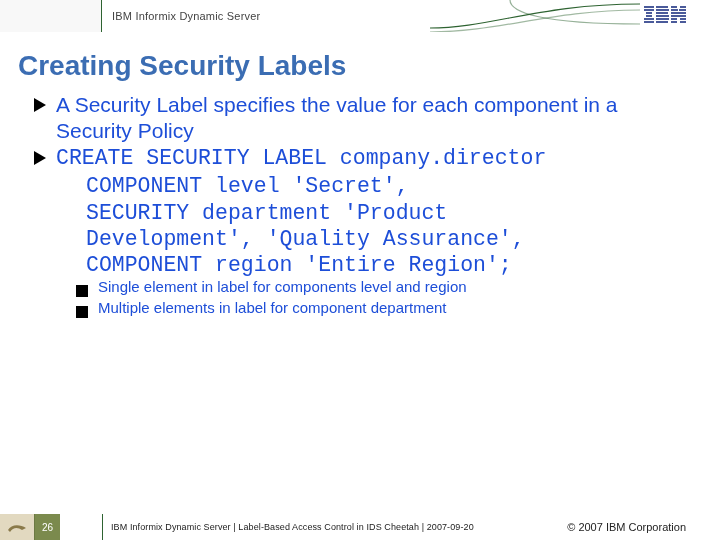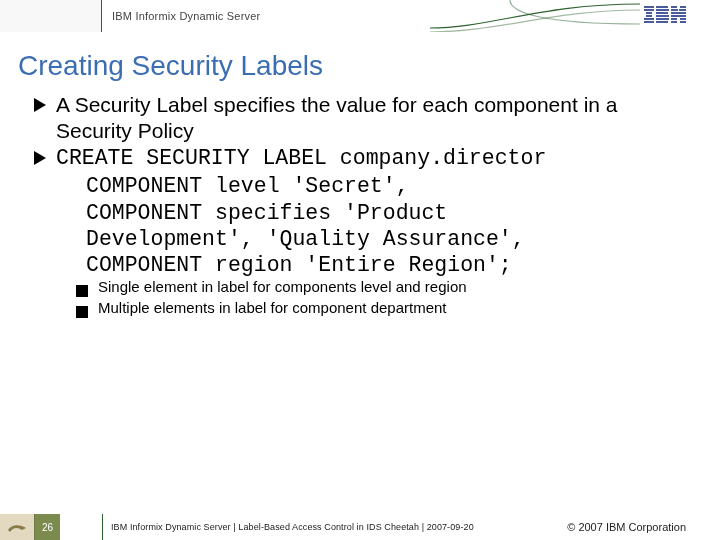--- a/index.html
+++ b/index.html
@@ -4,22 +4,22 @@
 <style>
   * { margin: 0; padding: 0; box-sizing: border-box; }
   html, body { width: 720px; height: 540px; font-family: Arial, Helvetica, sans-serif; background: #fff; overflow: hidden; }
   .slide { width: 700px; height: 540px; position: relative; display: flex; flex-direction: column; }
   .header { height: 32px; background: #fff; position: relative; display: flex; align-items: center; }
   .header-left { display: flex; align-items: center; height: 100%; }
   .hdr-block { width: 102px; height: 100%; border-right: 1.5px solid #2e6331; background: #f8f8f8; }
   .header-title { font-size: 11px; color: #444; margin-left: 10px; letter-spacing: 0.2px; }
   .header-swoosh { position: absolute; right: 60px; top: 0; width: 210px; height: 32px; pointer-events: none; }
   .ibm-logo { position: absolute; right: 14px; top: 6px; color: #4a4a8a; letter-spacing: 0.5px; }
-  .title { color: #3b6db3; font-size: 28px; font-weight: 400; padding: 18px 18px 10px 18px; }
-  .body { padding: 0 24px 0 34px; font-size: 21px; line-height: 1.22; color: #000000; flex: 1; }
+  .title { color: #3b6db3; font-size: 28px; font-weight: 700; padding: 18px 18px 10px 18px; }
+  .body { padding: 0 24px 0 34px; font-size: 21px; line-height: 1.22; color: #1d4ed8; flex: 1; }
   .row { display: flex; align-items: flex-start; margin-bottom: 2px; }
   .bullet-tri { width: 0; height: 0; border-top: 7px solid transparent; border-bottom: 7px solid transparent; border-left: 12px solid #000; margin-top: 6px; flex-shrink: 0; }
   .bullet-sub { width: 12px; height: 12px; background: #000; margin-top: 7px; flex-shrink: 0; margin-left: 42px; }
   .row .txt { margin-left: 10px; flex: 1; }
   .mono { font-family: "Courier New", Courier, monospace; font-weight: normal; font-size: 21.5px; }
   .code-block { margin-left: 52px; }
   .code-block .mono { display: block; }
   .sub-txt { font-size: 15px; }
   .footer { height: 26px; position: relative; display: flex; align-items: center; font-size: 9px; color: #222; }
   .ft-block { width: 34px; height: 100%; background: #e2d9c0; display: flex; align-items: center; justify-content: center; }
@@ -83,21 +83,21 @@
       <div class="txt">A Security Label specifies the value for each component in a Security Policy</div>
     </div>
 
     <div class="row">
       <div class="bullet-tri"></div>
       <div class="txt mono">CREATE SECURITY LABEL company.director</div>
     </div>
 
     <div class="code-block">
       <span class="mono">COMPONENT level 'Secret',</span>
-      <span class="mono">COMPONENT specifies 'Product</span>
+      <span class="mono">SECURITY department 'Product</span>
       <span class="mono"> Development', 'Quality Assurance',</span>
       <span class="mono">COMPONENT region 'Entire Region';</span>
     </div>
 
     <div class="row">
       <div class="bullet-sub"></div>
       <div class="txt sub-txt">Single element in label for components level and region</div>
     </div>
 
     <div class="row">

